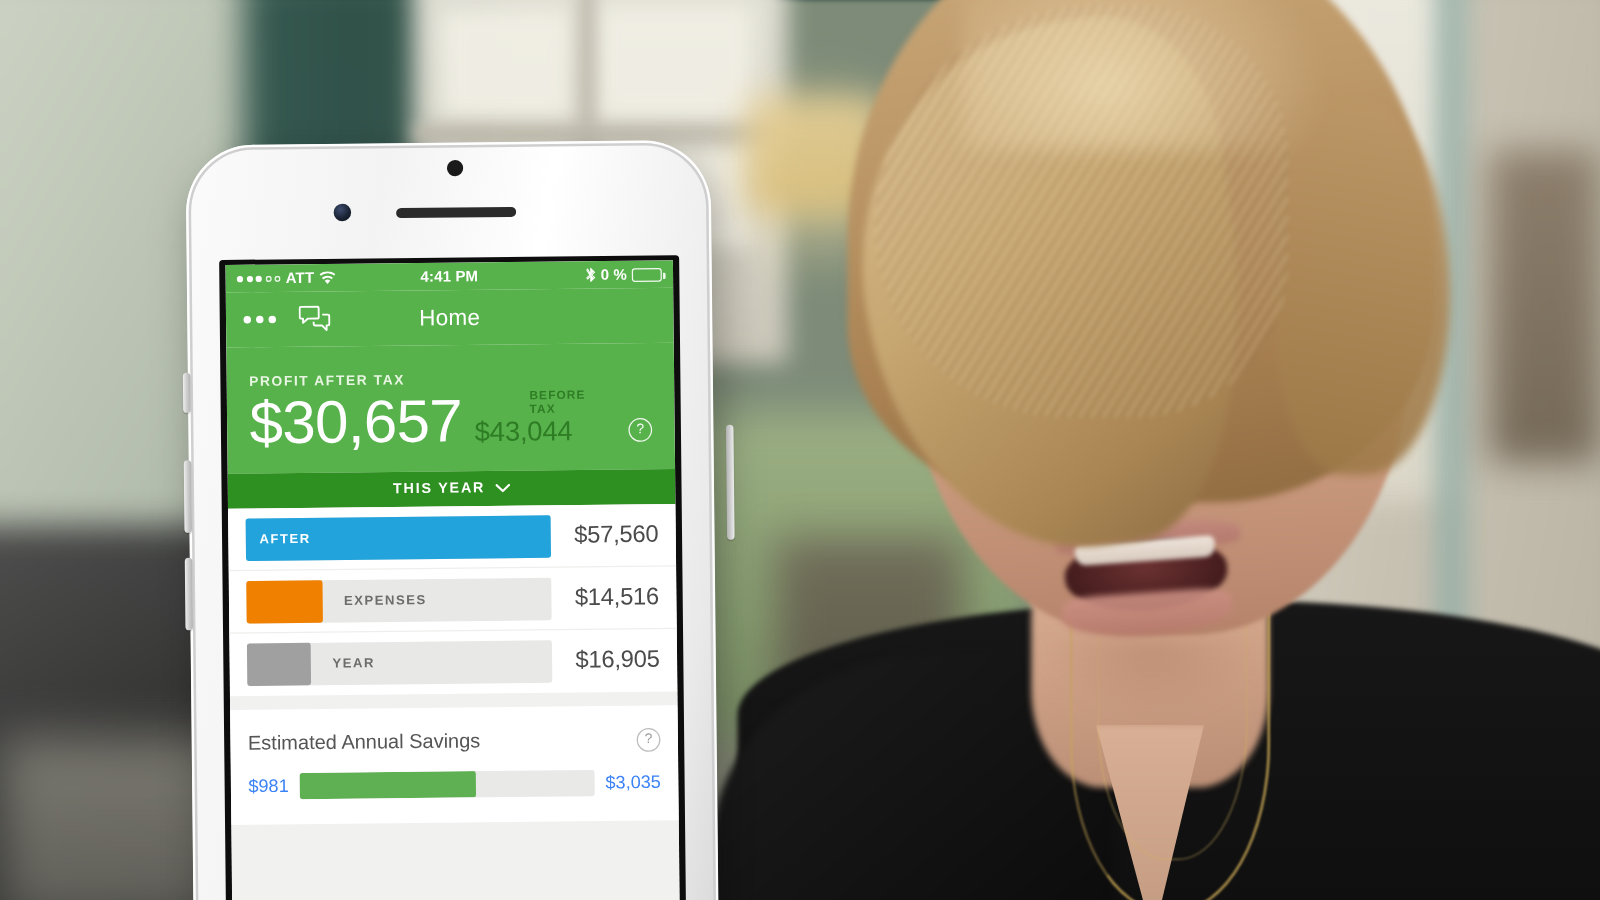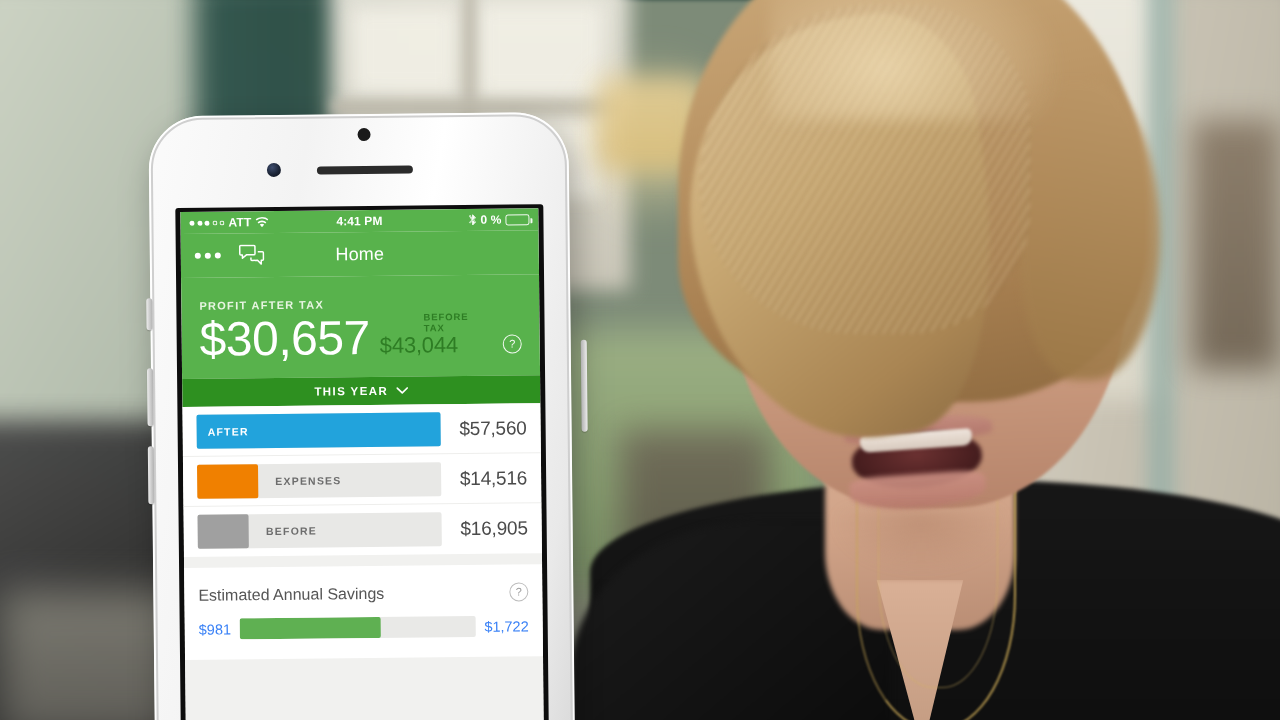--- a/index.html
+++ b/index.html
@@ -628,36 +628,36 @@
           <div class="brow-row">
             <div class="brow-track">
               <span class="brow-fill" style="width:25%;background:#f08000"></span>
               <span class="brow-name" style="color:#6d6d6d;margin-left:32%">EXPENSES</span>
             </div>
             <div class="brow-value">$14,516</div>
           </div>
           <div class="brow-row">
             <div class="brow-track">
               <span class="brow-fill" style="width:21%;background:#a0a0a0"></span>
-              <span class="brow-name" style="color:#6d6d6d;margin-left:28%">BEFORE</span>
+              <span class="brow-name" style="color:#6d6d6d;margin-left:28%">YEAR</span>
             </div>
             <div class="brow-value">$16,905</div>
           </div>
         </div>
 
         <div class="card">
           <div class="savings-head">
             <div class="savings-title">Estimated Annual Savings</div>
             <div class="help-ic gray">?</div>
           </div>
           <div class="savings-bar-row">
             <span class="sv-min">$981</span>
             <span class="sv-track">
               <span class="sv-fill" style="width:60%"></span>
             </span>
-            <span class="sv-max">$1,722</span>
+            <span class="sv-max">$3,035</span>
           </div>
         </div>
 
       </div>
     </div>
   </div>
 </div>
 
 </body></html>

